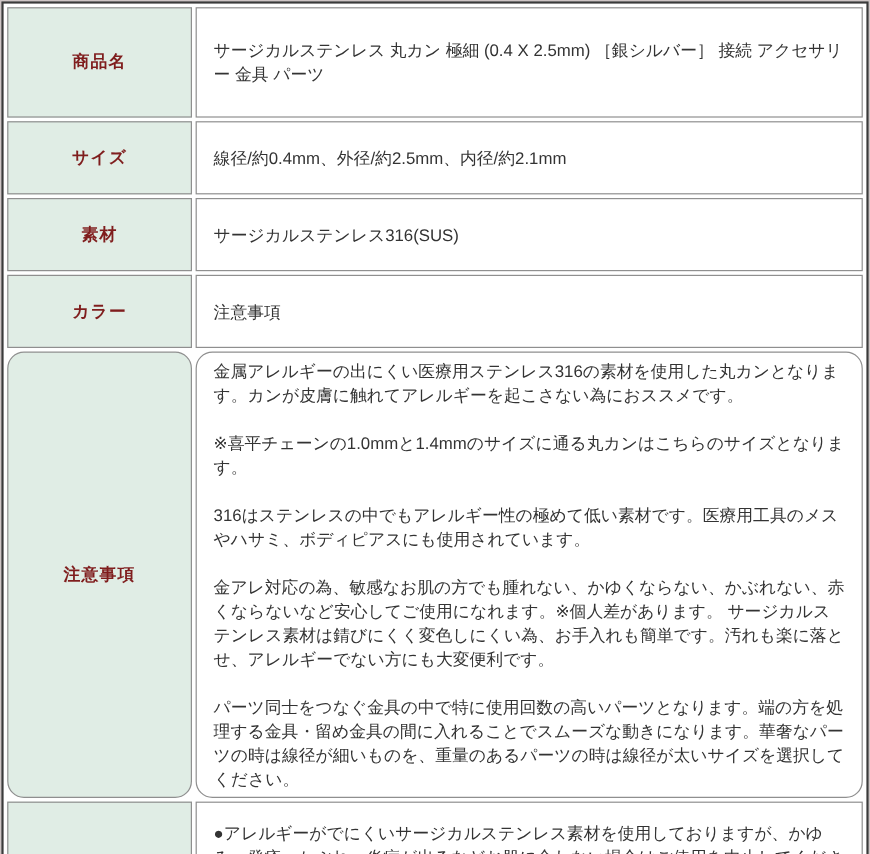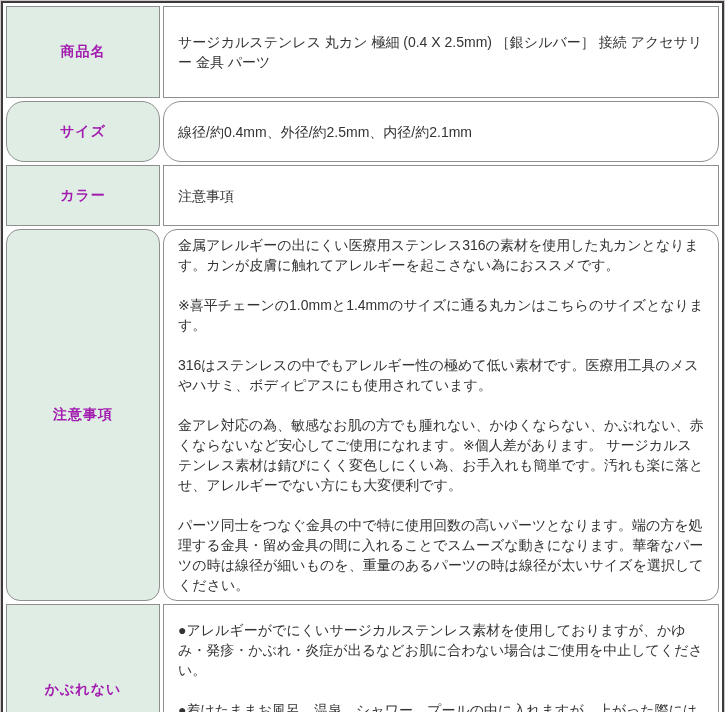--- a/index.html
+++ b/index.html
@@ -24,42 +24,42 @@
     outline: 1px solid #cfc6c6;
     background: #ffffff;
     table-layout: fixed;
   }
   table.spec-table th {
     width: 140px;
     background: #e0ede5;
     border: 1px solid #8f8f8f;
     font-size: 14px;
     font-weight: bold;
-    color: #a21caf;
+    color: #7f1d1d;
     text-align: center;
     vertical-align: middle;
     padding: 17px 6px;
     letter-spacing: 1px;
   }
   table.spec-table td {
     background: #ffffff;
     border: 1px solid #8f8f8f;
     font-size: 14px;
     color: #333333;
     line-height: 20px;
     text-align: left;
     vertical-align: middle;
     padding: 5px 14px;
   }
   .cell-text {
     white-space: pre-line;
     word-break: break-word;
   }
   tr.row-name    th, tr.row-name    td { height: 56px; }
-  tr.row-size    th, tr.row-size    td { height: 25px; border-radius: 18px; }
+  tr.row-size    th, tr.row-size    td { height: 25px; }
   tr.row-material th, tr.row-material td { height: 25px; }
   tr.row-color   th, tr.row-color   td { height: 25px; margin-left: 14px; }
   tr.row-desc    th, tr.row-desc    td { height: 322px; border-radius: 14px; }
   tr.row-caution th, tr.row-caution td { height: 136px; }
 </style>
 </head>
 <body>
 
 <div class="page">
   <table class="spec-table">
@@ -71,20 +71,28 @@
         <td>
           <div class="cell-text">サージカルステンレス 丸カン 極細 (0.4 X 2.5mm) ［銀シルバー］ 接続 アクセサリー 金具 パーツ</div>
         </td>
       </tr>
       <tr class="row-size">
         <th>
           <span class="cell-text">サイズ</span>
         </th>
         <td>
           <div class="cell-text">線径/約0.4mm、外径/約2.5mm、内径/約2.1mm</div>
+        </td>
+      </tr>
+      <tr class="row-material">
+        <th>
+          <span class="cell-text">素材</span>
+        </th>
+        <td>
+          <div class="cell-text">サージカルステンレス316(SUS)</div>
         </td>
       </tr>
       <tr class="row-color">
         <th>
           <span class="cell-text">カラー</span>
         </th>
         <td>
           <div class="cell-text">注意事項</div>
         </td>
       </tr>

